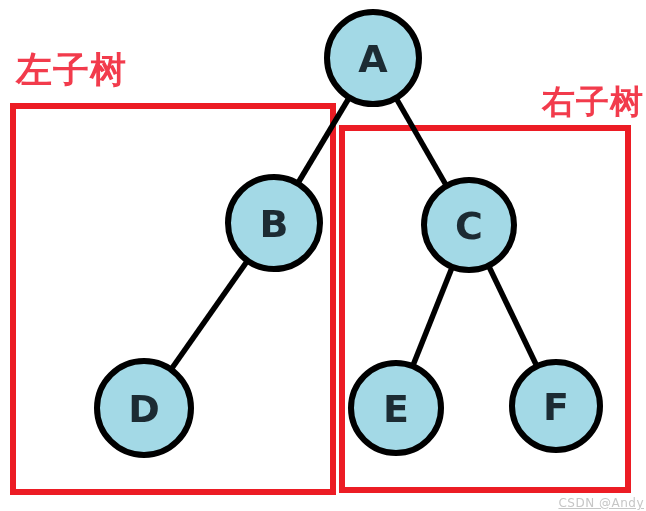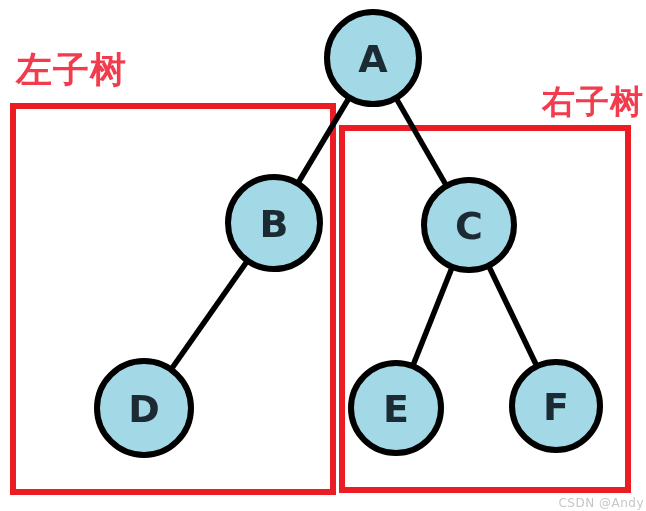--- a/index.html
+++ b/index.html
@@ -37,20 +37,21 @@
     left: 542px;
     top: 85px;
     font-size: 33px;
   }
   .watermark {
     position: absolute;
     right: 2px;
     bottom: 1px;
     font-size: 12px;
     letter-spacing: 0.5px;
+    text-decoration: underline;
   }
 </style>
 </head>
 <body>
 
 <div class="stage">
   <svg id="tree-svg" width="646" height="511" viewBox="0 0 646 511">
       <rect x="13" y="106" width="320" height="386" fill="none" stroke="#EC1C24" stroke-width="6"></rect>
       <rect x="342" y="128" width="286" height="362" fill="none" stroke="#EC1C24" stroke-width="6"></rect>
       <line x1="373" y1="58" x2="274" y2="223" stroke="#000000" stroke-width="5.5"></line>

